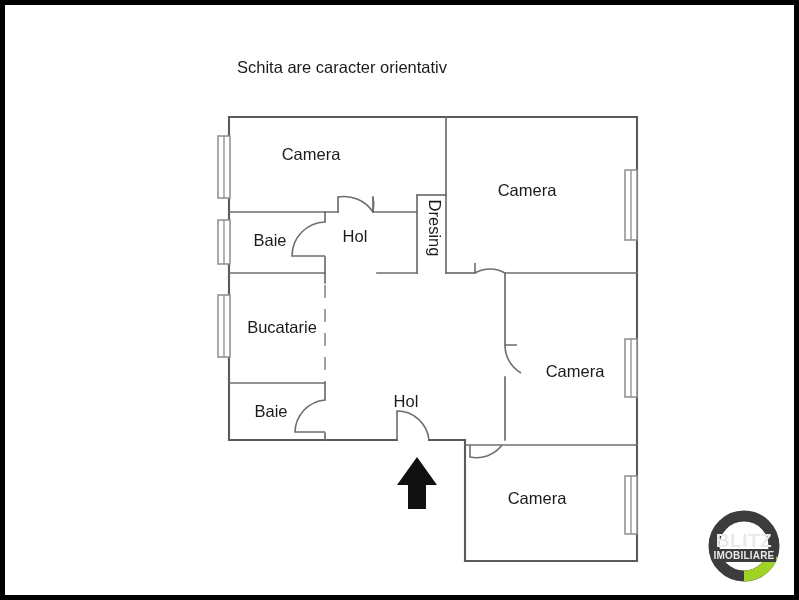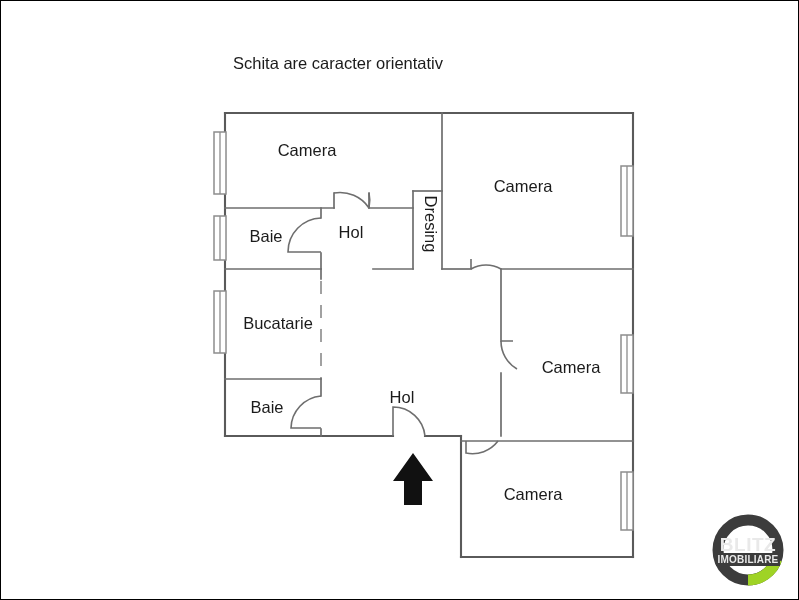--- a/index.html
+++ b/index.html
@@ -12,21 +12,21 @@
     height: 600px;
     font-family: "Liberation Sans", sans-serif;
     overflow: hidden;
   }
   #page {
     position: relative;
     width: 799px;
     height: 600px;
     background: #ffffff;
     box-sizing: border-box;
-    border: 1px solid #000000;
+    border: 5px solid #000000;
   }
   #plan-svg {
     position: absolute;
     left: 0;
     top: 0;
     width: 799px;
     height: 600px;
     display: block;
   }
   .wall {

